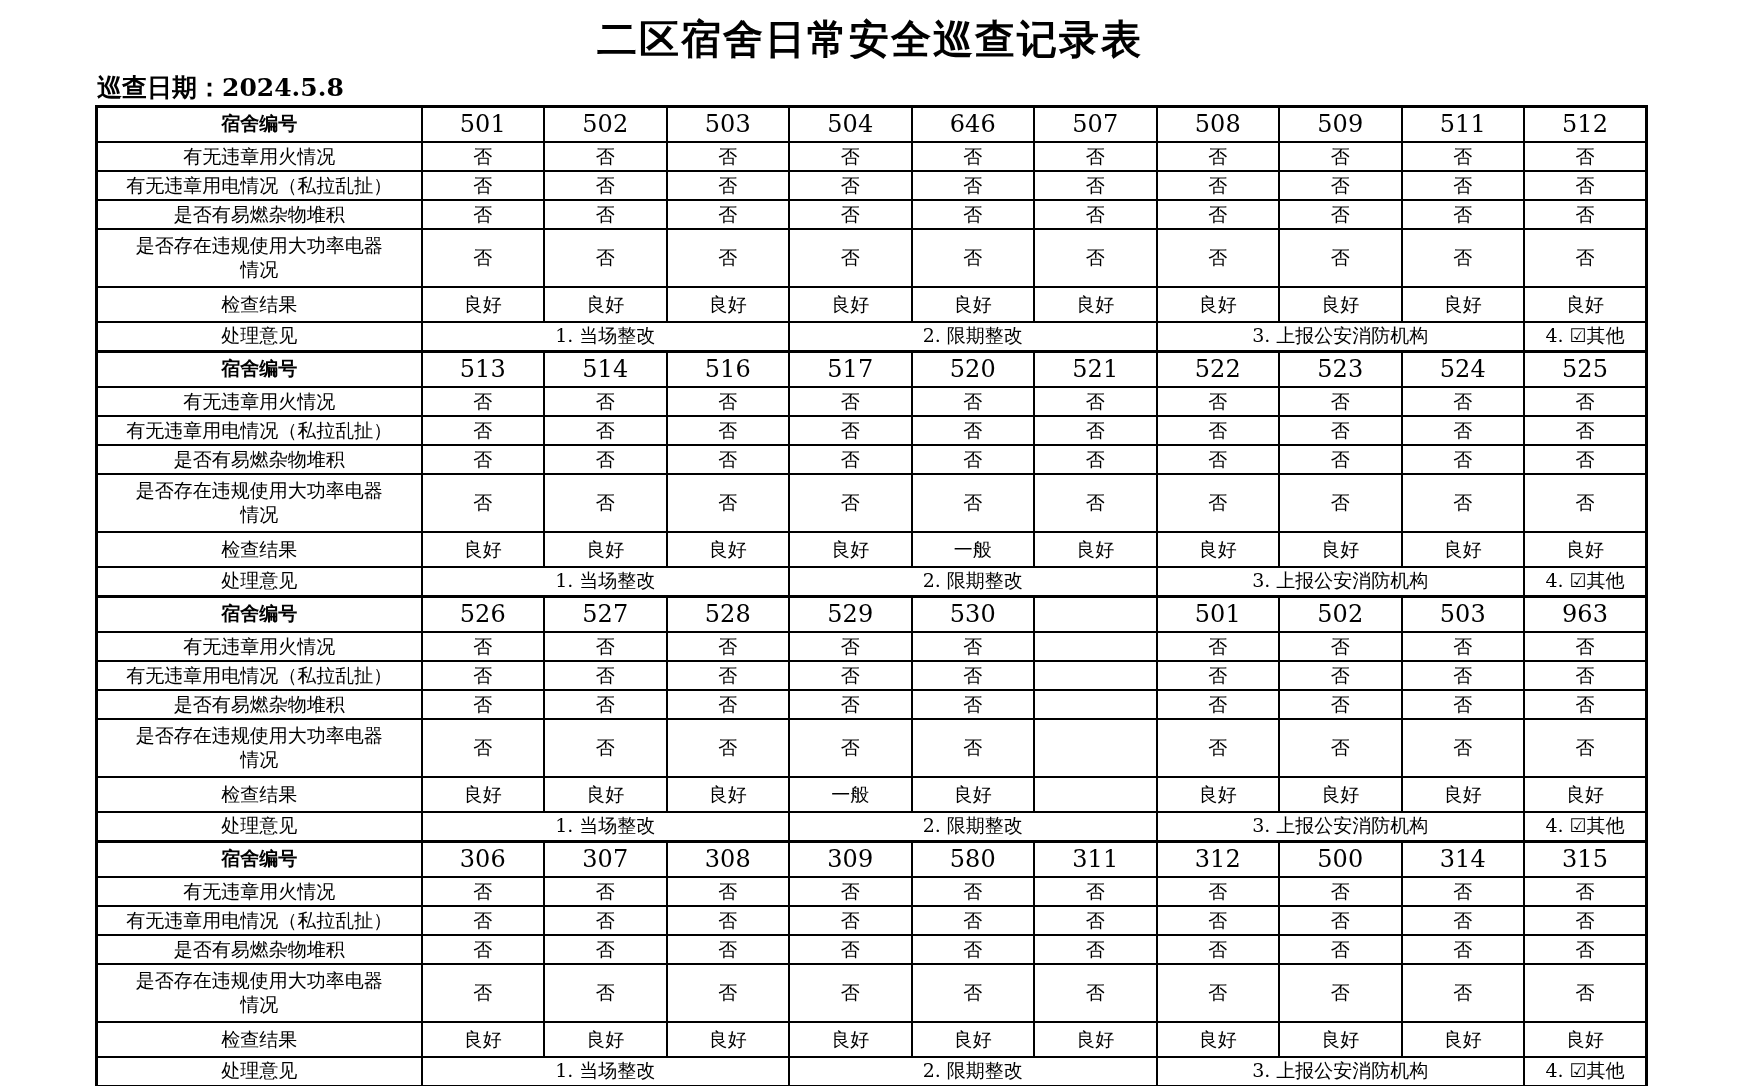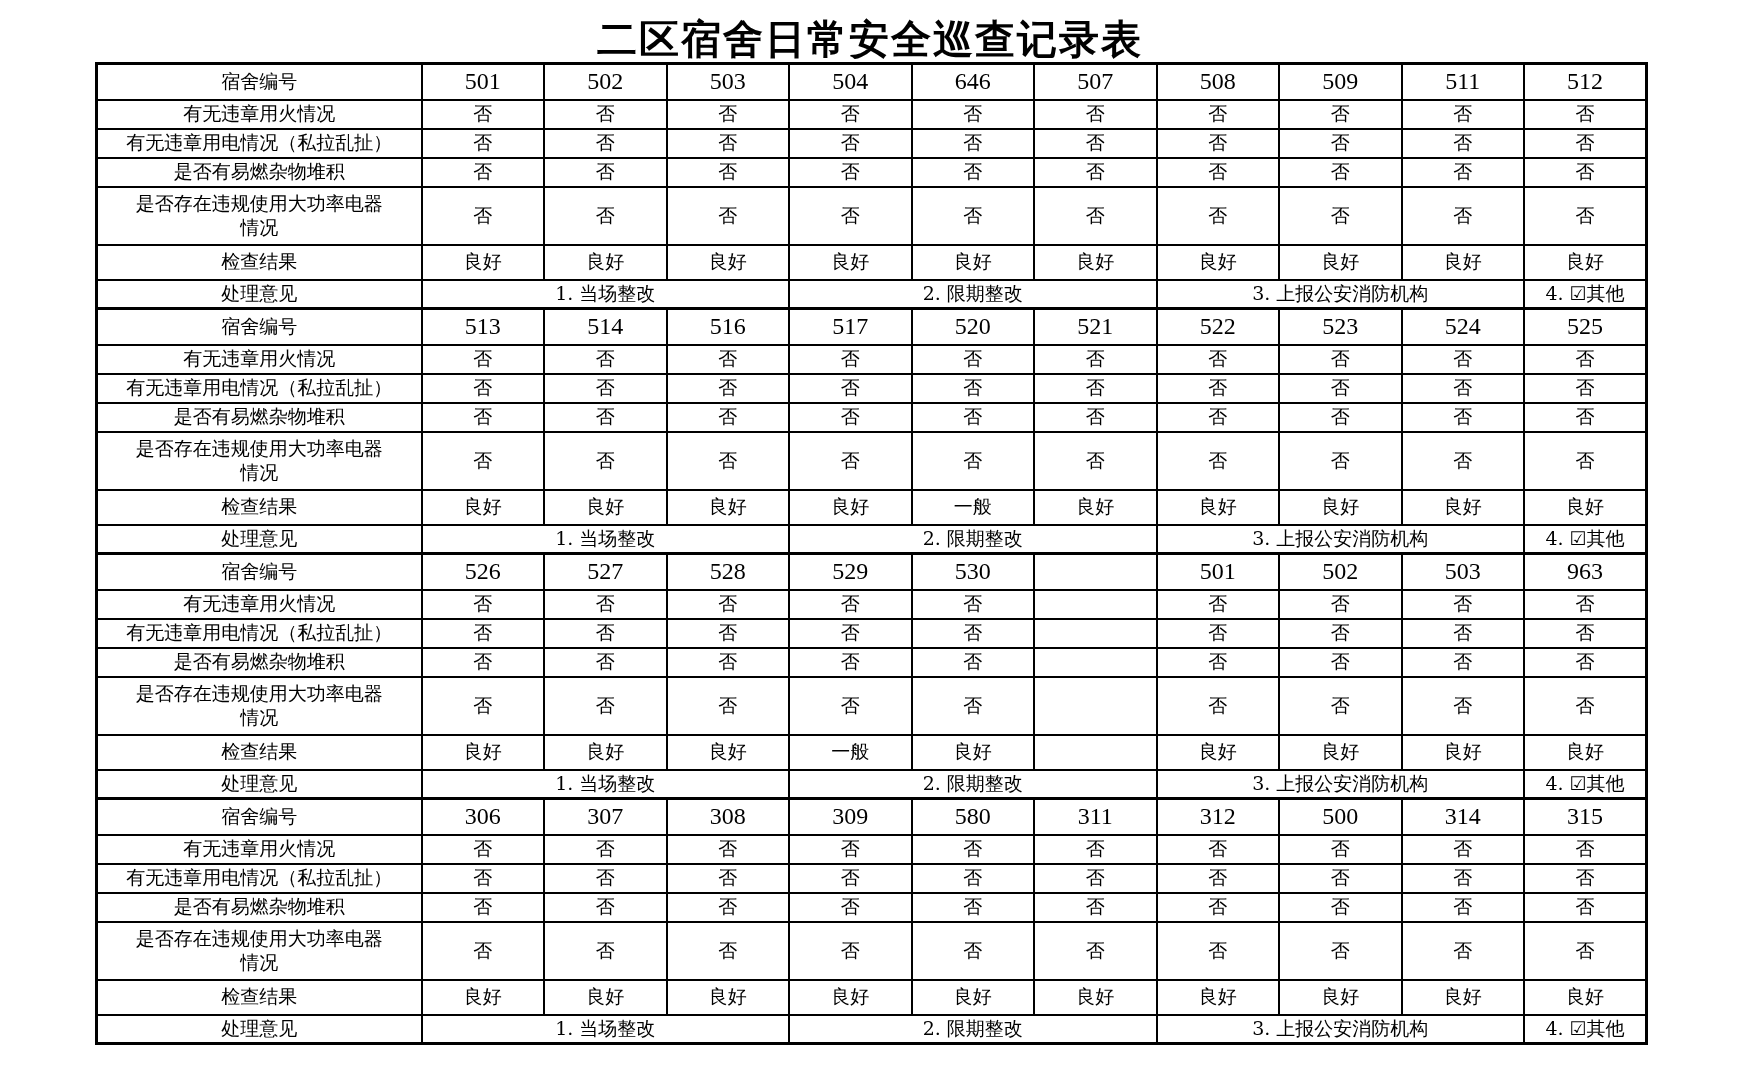--- a/index.html
+++ b/index.html
@@ -45,35 +45,36 @@
     padding: 0;
     overflow: hidden;
     white-space: normal;
   }
   tr.row-header td { border-top: 3px solid #000; }
   tr.row-header  { height: 36px; }
   tr.row-q       { height: 29px; }
   tr.row-power   { height: 58px; }
   tr.row-result  { height: 35px; }
   tr.row-handling{ height: 29px; }
-  td.room-hdr  { font-size: 27px; font-weight: normal; }
-  td.room-num  { font-size: 24px; font-family: Liberation Serif, serif; }
+  td.room-hdr  { font-size: 27px; font-weight: bold; }
+  td.room-num  { font-size: 24px; }
   td.lbl, td.val, td.handling-opt { font-size: 19px; }
   .lbl-wrap {
     display: inline-block;
     max-width: 260px;
     line-height: 1.25;
     text-align: center;
   }
 </style>
 </head>
 <body>
 
 <div class="page">
   <div class="title">二区宿舍日常安全巡查记录表</div>
+  <div class="date-line">巡查日期：2024.5.8</div>
   <table class="insp">
     <colgroup>
         <col style="width: 325px;">
         <col style="width: 122.5px;">
         <col style="width: 122.5px;">
         <col style="width: 122.5px;">
         <col style="width: 122.5px;">
         <col style="width: 122.5px;">
         <col style="width: 122.5px;">
         <col style="width: 122.5px;">

